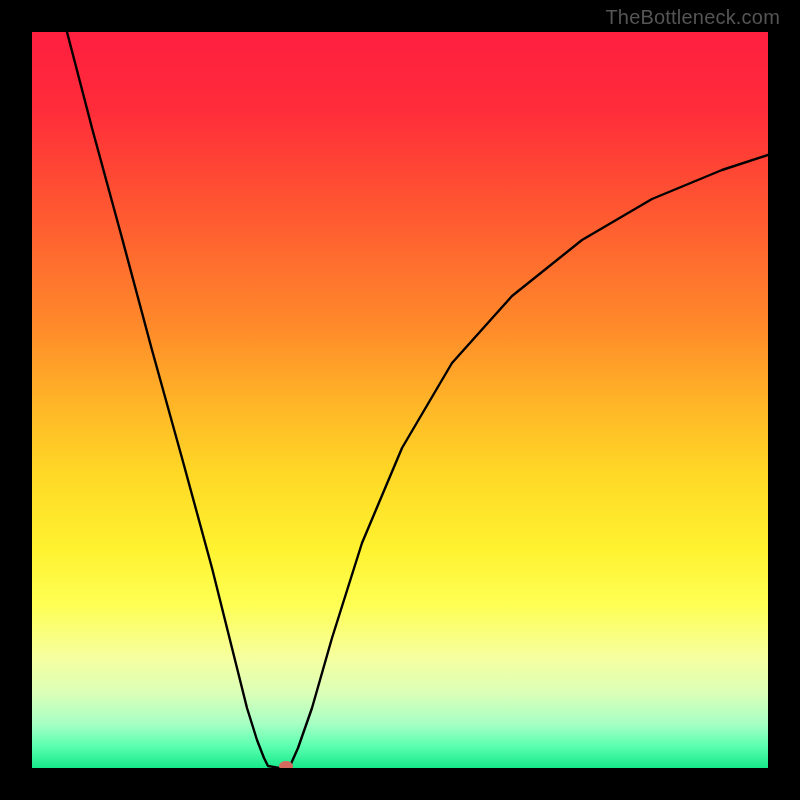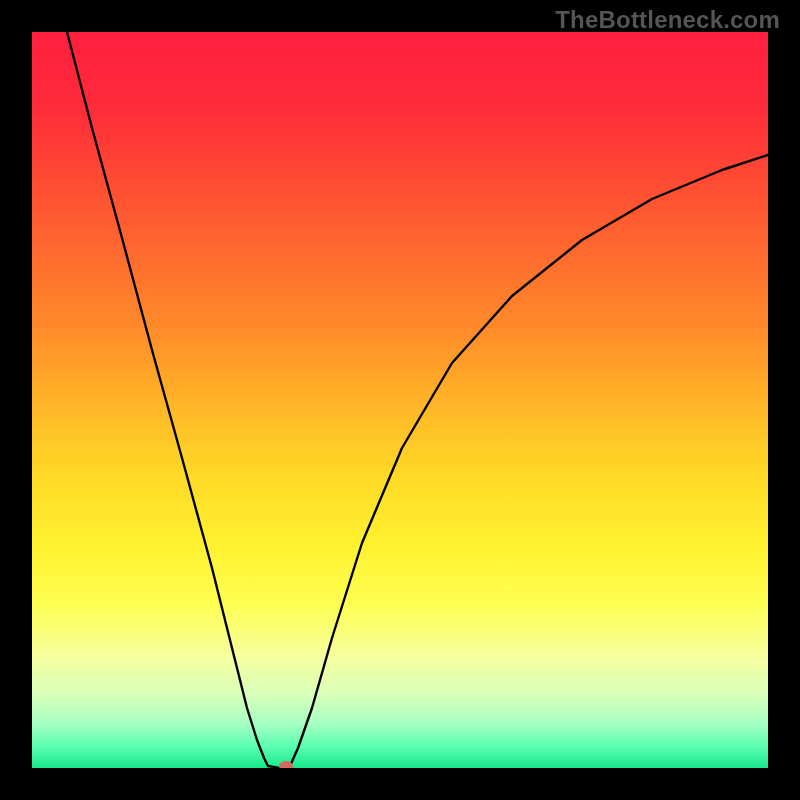--- a/index.html
+++ b/index.html
@@ -24,22 +24,22 @@
     left: 0;
     top: 0;
     width: 736px;
     height: 736px;
   }
   .watermark {
     position: absolute;
     top: 6px;
     right: 20px;
     color: #555;
-    font-size: 24px;
-    font-weight: 700;
+    font-size: 20px;
+    font-weight: 400;
     letter-spacing: 0.2px;
     user-select: none;
   }
 </style>
 </head>
 <body>
 
 <div class="frame">
   <svg class="plot" viewBox="0 0 736 736" preserveAspectRatio="none">
     <defs>

